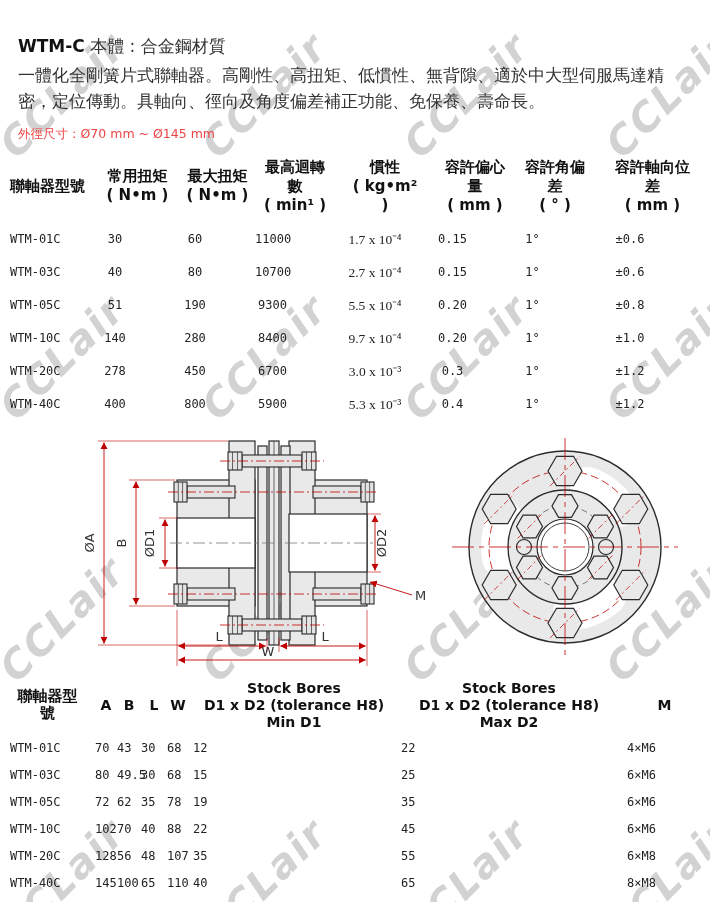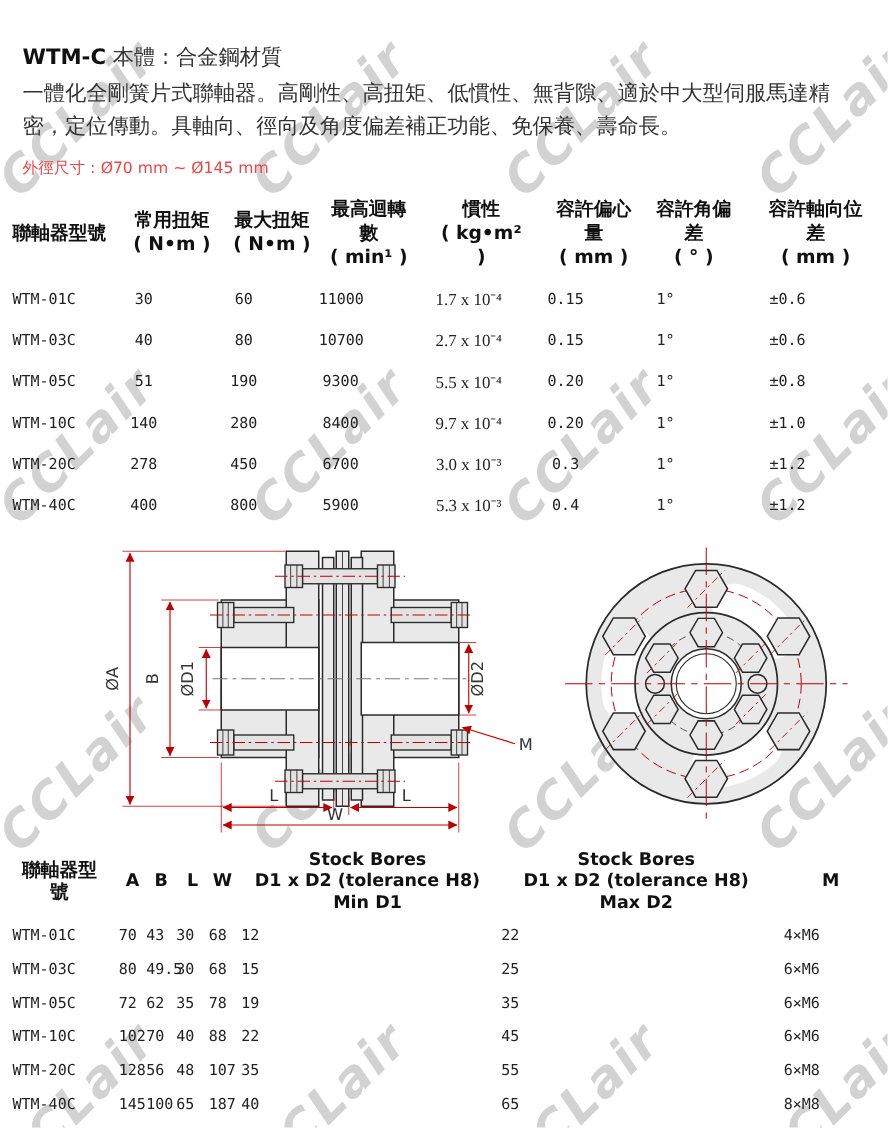--- a/index.html
+++ b/index.html
@@ -412,20 +412,20 @@
           <td>107</td>
           <td class="td-stock1">35</td>
           <td class="td-stock2">55</td>
           <td class="td-m">6×M8</td>
         </tr>
       <tr>
           <td class="td-model">WTM-40C</td>
           <td>145</td>
           <td>100</td>
           <td>65</td>
-          <td>187</td>
+          <td>110</td>
           <td class="td-stock1">40</td>
           <td class="td-stock2">65</td>
           <td class="td-m">8×M8</td>
         </tr>
     </tbody>
   </table>
 </div>
 
 </body></html>

